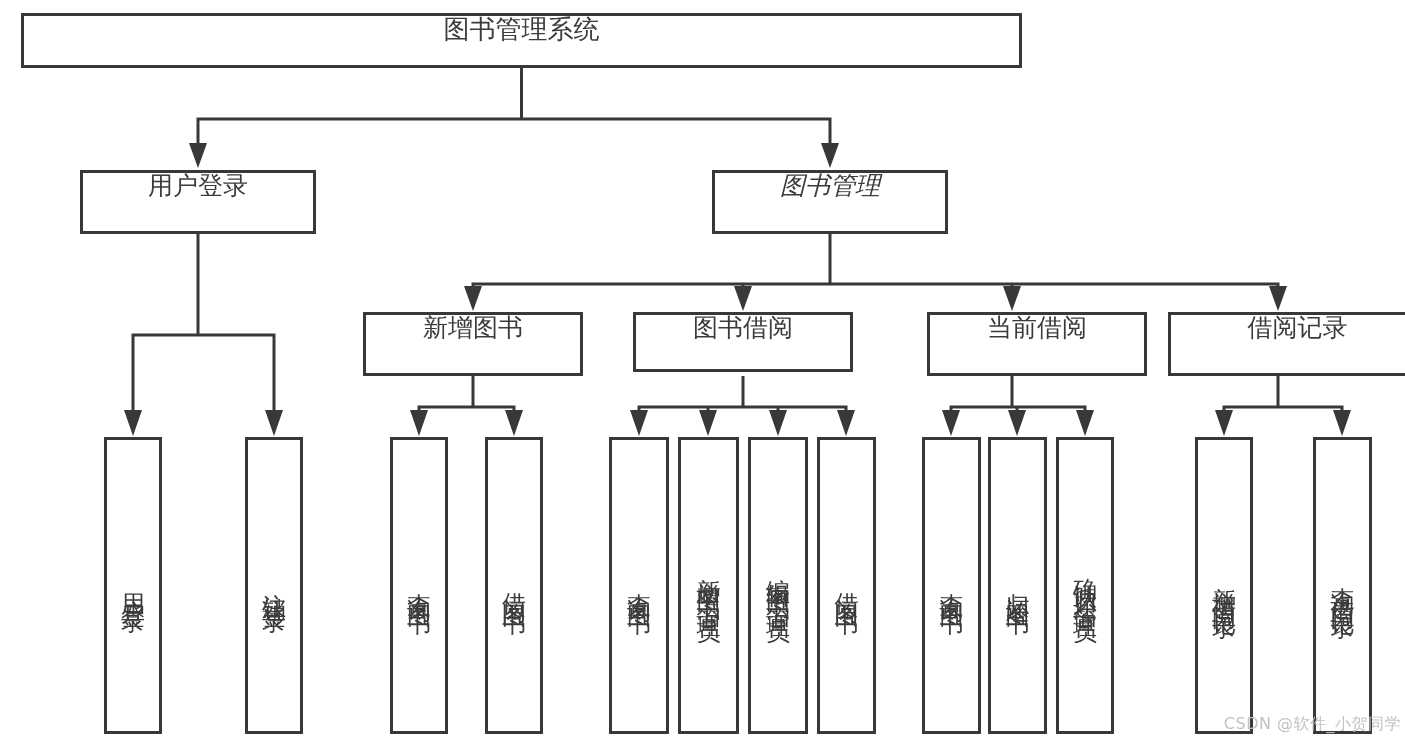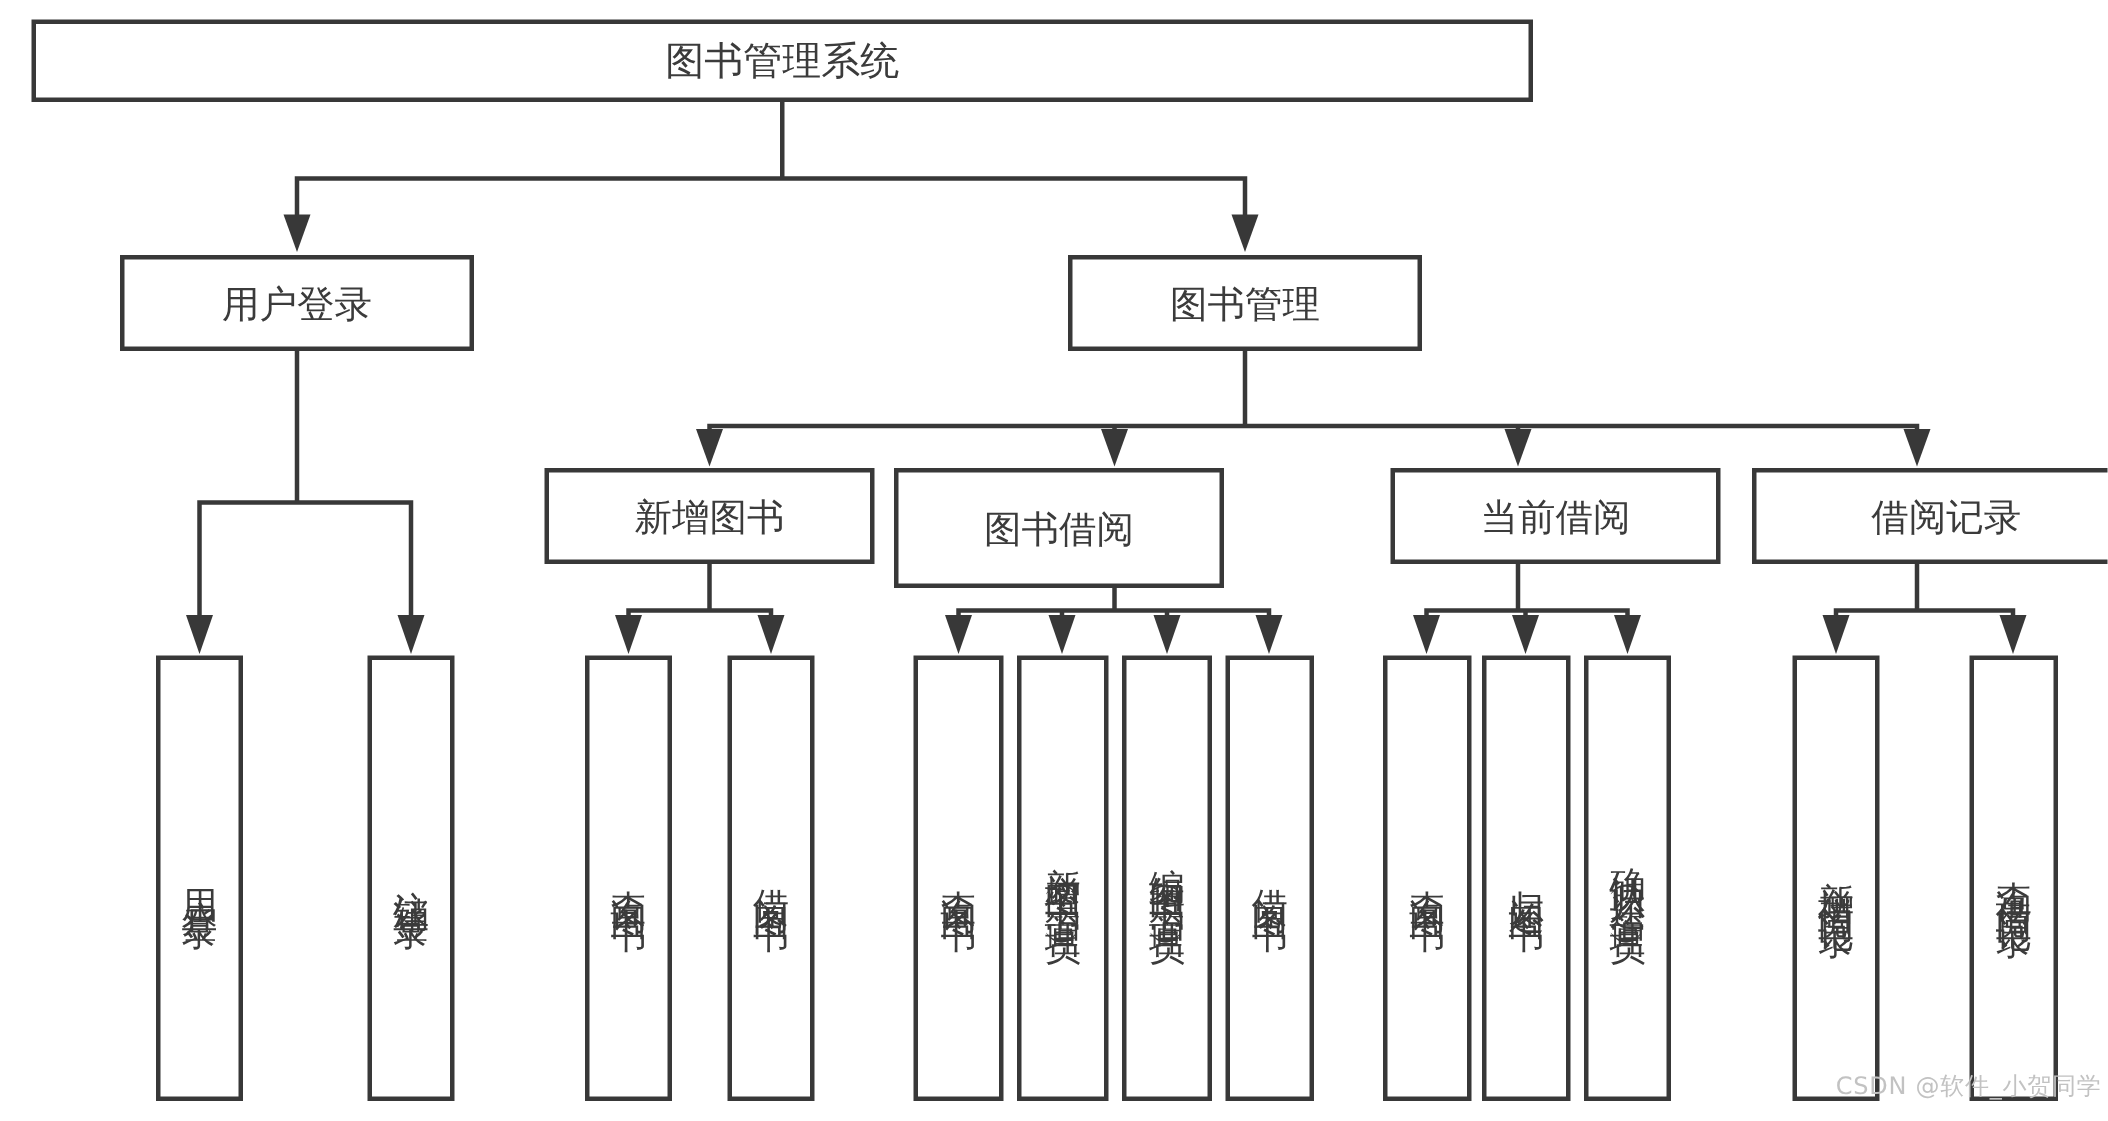--- a/index.html
+++ b/index.html
@@ -20,21 +20,21 @@
     top: 0;
     z-index: 1;
   }
   .box {
     position: absolute;
     box-sizing: border-box;
     border: 3px solid #383838;
     background: #ffffff;
     color: #3b3b3b;
     display: flex;
-    align-items: center;
+    align-items: flex-start;
     justify-content: center;
     z-index: 2;
     font-size: 25px;
     line-height: 1;
     white-space: nowrap;
   }
   .box.root { font-size: 26px; }
   .vbox {
     position: absolute;
     box-sizing: border-box;
@@ -50,23 +50,23 @@
   }
   .vbox span {
     writing-mode: vertical-rl;
     text-orientation: mixed;
     letter-spacing: 6px;
     white-space: nowrap;
   }
   
   .n-root   { left: 21px;   top: 13px;  width: 1001px; height: 55px; }
   .n-login  { left: 80px;   top: 170px; width: 236px;  height: 64px; }
-  .n-mgmt   { left: 712px;  top: 170px; width: 236px;  height: 64px; }
+  .n-mgmt   { left: 712px;  top: 170px; width: 236px;  height: 64px; font-style: italic; }
   .n-sec0   { left: 363px;  top: 312px; width: 220px;  height: 64px; }
-  .n-sec1   { left: 596px;  top: 312px; width: 220px;  height: 80px; }
+  .n-sec1   { left: 633px;  top: 312px; width: 220px;  height: 60px; }
   .n-sec2   { left: 902px;  top: 312px; width: 220px;  height: 64px; margin-left: 25px; }
   .n-sec3   { left: 1168px; top: 312px; width: 259px;  height: 64px; }
   
   .lf { top: 437px; height: 297px; }
   .lf-a0 { left: 104px;  width: 58px; }
   .lf-a1 { left: 245px;  width: 58px; }
   .lf-b0 { left: 390px;  width: 58px; }
   .lf-b1 { left: 485px;  width: 58px; }
   .lf-c0 { left: 609px;  width: 60px; }
   .lf-c1 { left: 678px;  width: 61px; }

